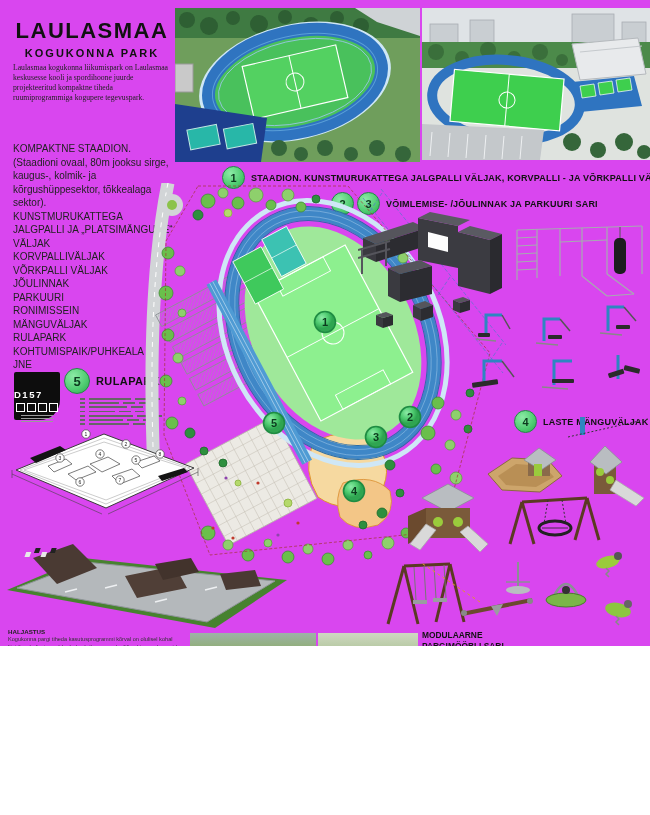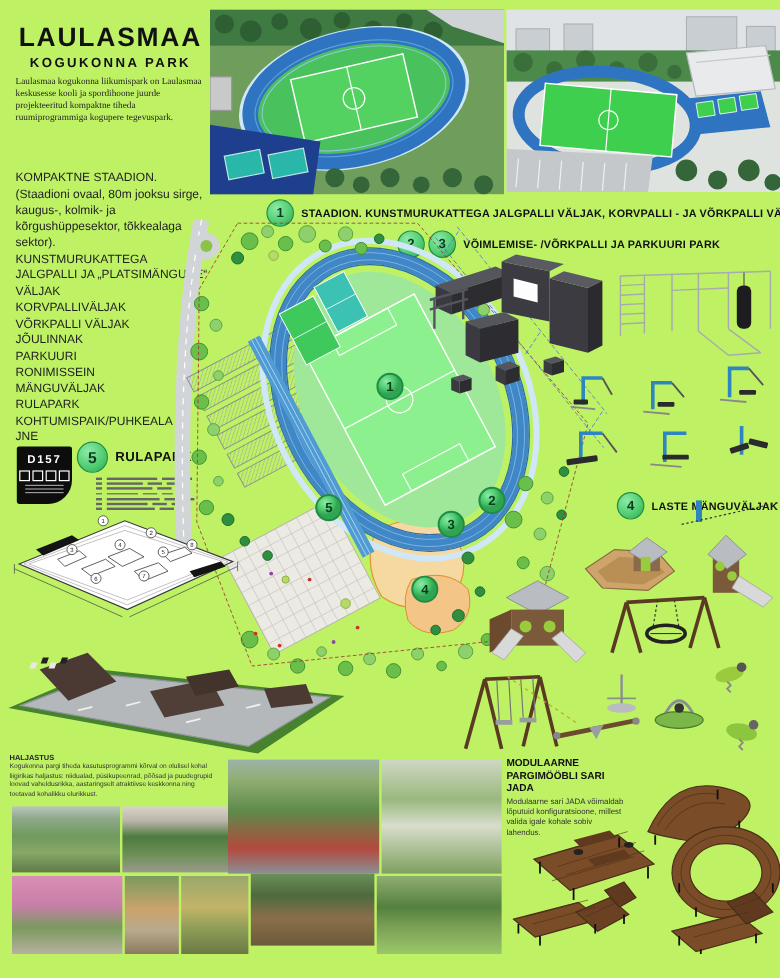--- a/index.html
+++ b/index.html
@@ -1,16 +1,16 @@
 <!DOCTYPE html>
 <html><head>
 <meta charset="utf-8">
 <style>
   html,body{margin:0;padding:0;background:#fff;}
-  .board{position:relative;width:650px;height:815px;background:#bef264;overflow:hidden;
+  .board{position:relative;width:650px;height:646px;background:#d946ef;overflow:hidden;
          font-family:"Liberation Sans",sans-serif;color:#1a1a1a;}
   .abs{position:absolute;}
   .title-main{font-size:22px;font-weight:900;letter-spacing:1.5px;text-align:center;color:#111;}
   .title-sub{font-size:11px;font-weight:800;letter-spacing:2px;text-align:center;margin-top:3px;color:#111;}
   .body-text{font-size:7.7px;line-height:1.32;color:#222;font-family:Liberation Serif, serif;}
   .feature-item{font-size:10px;line-height:1.35;color:#222;}
   .sec-row{display:flex;align-items:center;gap:6px;}
   .badge-circle{border-radius:50%;background:radial-gradient(circle at 35% 30%,#8ceba6,#4ecb70 60%,#2fa551);
                 border:1.6px solid #1f8c43;display:flex;align-items:center;justify-content:center;
                 font-weight:800;color:#0c3a1e;flex:0 0 auto;}
@@ -25,21 +25,21 @@
   .photo{position:absolute;}
   .p1{background:linear-gradient(180deg,#b9c7bd 0%,#8fa88a 18%,#6f9a5e 45%,#87a867 70%,#5e7a4a 100%);}
   .p2{background:linear-gradient(180deg,#d8d4c9 0%,#b9b5a8 22%,#4e7a3f 46%,#6b8f55 72%,#9a9a8d 100%);}
   .p3{background:linear-gradient(180deg,#9db3a8 0%,#8fae72 18%,#5e8a4a 45%,#b24a3e 78%,#8a8f94 100%);}
   .p4{background:linear-gradient(180deg,#cfd8c2 0%,#9ab87e 35%,#d8ddcc 58%,#7fa05e 100%);}
   .p5{background:linear-gradient(180deg,#d98fb5 0%,#c77fa8 38%,#7a9a5e 66%,#b8b0a0 100%);}
   .p6{background:linear-gradient(180deg,#7a9a5e 0%,#caa36a 42%,#b8a98e 70%,#8a7a5e 100%);}
   .p7{background:linear-gradient(180deg,#9aa86a 0%,#c2b468 40%,#8a9a55 70%,#6b7a45 100%);}
   .p8{background:linear-gradient(180deg,#6b8f55 0%,#4e6a3f 30%,#8a6f4a 62%,#6b5a3a 100%);}
   .p9{background:linear-gradient(180deg,#8fae72 0%,#55803f 40%,#7aa055 65%,#9ac86a 100%);}
-  .d157{background:#0d0d0d;border-radius:2px 2px 20px 2px;color:#fff;text-align:center;padding-top:6px;box-sizing:border-box;}
+  .d157{background:#0d0d0d;border-radius:2px 2px 20px 2px;color:#fff;padding-top:17px;box-sizing:border-box;}
   .d157-code{font-size:9.5px;font-weight:800;letter-spacing:1.5px;}
   .d157-icons{display:flex;justify-content:center;gap:2px;margin-top:3px;}
   .d157-icons span{display:block;width:7px;height:7px;border:0.8px solid #fff;}
   .d157-bars{padding:3px 7px 0 7px;}
   .d157-bars div{height:1.4px;background:#9a9a9a;margin-bottom:1.6px;}
   .mini-table{display:flex;flex-direction:column;gap:2.4px;}
   .mini-row{display:flex;gap:4px;align-items:center;}
   .mini-row i{display:block;height:1.8px;background:#666;}
   .b1{width:5px;} .b2{width:42px;background:#555;} .b3{width:12px;} .b4{width:9px;}
 </style>
@@ -158,21 +158,21 @@
   </svg>
 
   <div class="abs sec-row" style="left:222px;top:166px;">
     <div class="badge-circle c21">1</div>
     <div class="sec-label">STAADION. KUNSTMURUKATTEGA JALGPALLI VÄLJAK, KORVPALLI - JA VÕRKPALLI VÄLJAK</div>
   </div>
 
   <div class="abs sec-row" style="left:331px;top:192px;">
     <div class="badge-circle c21">2</div>
     <div class="badge-circle c21" style="margin-left:-3px;">3</div>
-    <div class="sec-label">VÕIMLEMISE- /VÕRKPALLI JA PARKUURI PARK</div>
+    <div class="sec-label">VÕIMLEMISE- /JÕULINNAK JA PARKUURI SARI</div>
   </div>
 
   <div class="abs sec-row" style="left:514px;top:410px;">
     <div class="badge-circle c21">4</div>
     <div class="sec-label">LASTE MÄNGUVÄLJAK</div>
   </div>
 
   <div class="abs sec-row" style="left:64px;top:368px;">
     <div class="badge-circle c24">5</div>
     <div class="sec-label-lg">RULAPARK</div>

